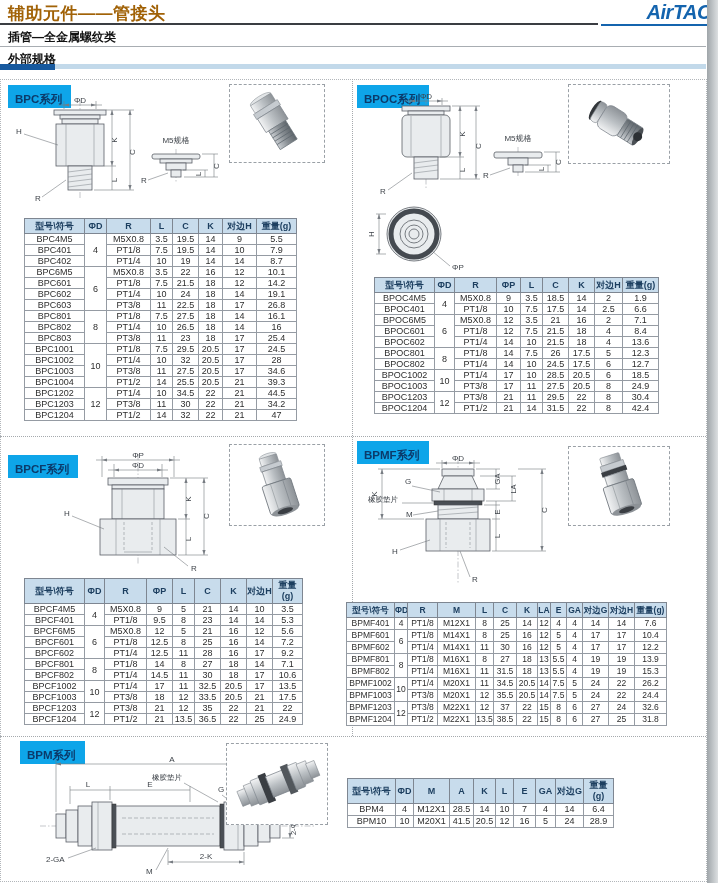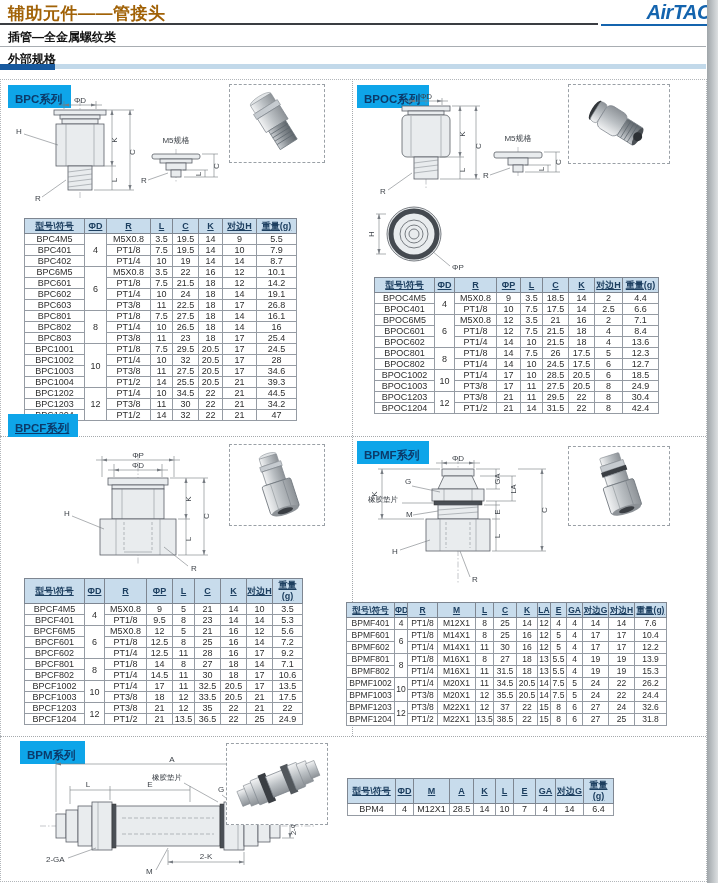--- a/index.html
+++ b/index.html
@@ -25,21 +25,21 @@
   .edge-strip{position:absolute;left:707px;top:0;width:11px;height:883px;background:linear-gradient(to right,#9fa5a9,#dcdfe1);}
 
   
   .series-label{position:absolute;background:#0ea5e9;color:#0b3a6a;font-weight:bold;font-size:11.5px;padding:8px 9px 2px 7px;line-height:13px;}
 
   
   .photo{position:absolute;border:1px dashed #9aa0a6;background:#fff;}
 
   
   .spec-table{position:absolute;border-collapse:collapse;table-layout:fixed;background:#fff;}
-  .spec-table th{background:#c8dcec;color:#1d3f60;font-weight:bold;font-size:9px;border:1px solid #7e8691;padding:1px 0;line-height:11px;height:12px;overflow:hidden;text-decoration:underline;}
+  .spec-table th{background:#c8dcec;color:#1d3f60;font-weight:bold;font-size:9px;border:1px solid #7e8691;padding:1px 0;line-height:11px;height:12px;overflow:hidden;}
   .spec-table td{font-size:9px;color:#2d2d2d;text-align:center;border:1px solid #959ba3;padding:0;line-height:10px;height:10px;overflow:hidden;white-space:nowrap;}
   .t-bpmf th,.t-bpmf td{font-size:8.5px;}
   .t-bpmf td{height:11px;line-height:11px;}
   .t-bpm td{height:11px;line-height:11px;}
 
   
   .drawing{position:absolute;}
   .drawing svg{display:block;}
   .part{fill:#e9ecee;stroke:#5a5f66;stroke-width:.8;}
   .gasket{fill:#4a4f55;stroke:#333;stroke-width:.5;}
@@ -460,21 +460,21 @@
       <tbody>
         <tr>
           <td>BPOC4M5</td>
           <td rowspan="2">4</td>
           <td>M5X0.8</td>
           <td>9</td>
           <td>3.5</td>
           <td>18.5</td>
           <td>14</td>
           <td>2</td>
-          <td>4.4</td>
+          <td>1.9</td>
         </tr>
         <tr>
           <td>BPOC401</td>
           <td>PT1/8</td>
           <td>10</td>
           <td>7.5</td>
           <td>17.5</td>
           <td>14</td>
           <td>2.5</td>
           <td>6.6</td>
@@ -569,21 +569,21 @@
           <td>21</td>
           <td>14</td>
           <td>31.5</td>
           <td>22</td>
           <td>8</td>
           <td>42.4</td>
         </tr>
       </tbody>
     </table>
 
-  <div class="series-label" style="left:8px;top:414px;text-decoration:underline;">BPCF系列</div>
+  <div class="series-label" style="left:8px;top:455px;">BPCF系列</div>
 
   <div class="drawing" style="left:28px;top:452px;width:230px;height:125px;">
     <svg width="230" height="125" viewBox="0 0 230 125">
       <line class="cl" x1="110" y1="2" x2="110" y2="112"></line>
       <line class="dim" x1="74" y1="25" x2="74" y2="4"></line>
         <line class="dim" x1="146" y1="25" x2="146" y2="4"></line>
       <line class="dim" x1="68" y1="8" x2="152" y2="8"></line>
       <path class="arr" d="M74 8 l5 -1.6 v3.2 z"></path>
         <path class="arr" d="M146 8 l-5 -1.6 v3.2 z"></path>
       <text class="lbl" x="110" y="6" text-anchor="middle">ΦP</text>
@@ -1158,17 +1158,29 @@
           <td>4</td>
           <td>M12X1</td>
           <td>28.5</td>
           <td>14</td>
           <td>10</td>
           <td>7</td>
           <td>4</td>
           <td>14</td>
           <td>6.4</td>
         </tr>
+        <tr>
+          <td>BPM10</td>
+          <td>10</td>
+          <td>M20X1</td>
+          <td>41.5</td>
+          <td>20.5</td>
+          <td>12</td>
+          <td>16</td>
+          <td>5</td>
+          <td>24</td>
+          <td>28.9</td>
+        </tr>
       </tbody>
     </table>
 
   <div class="edge-strip"></div>
 </div>
 
 </body></html>

